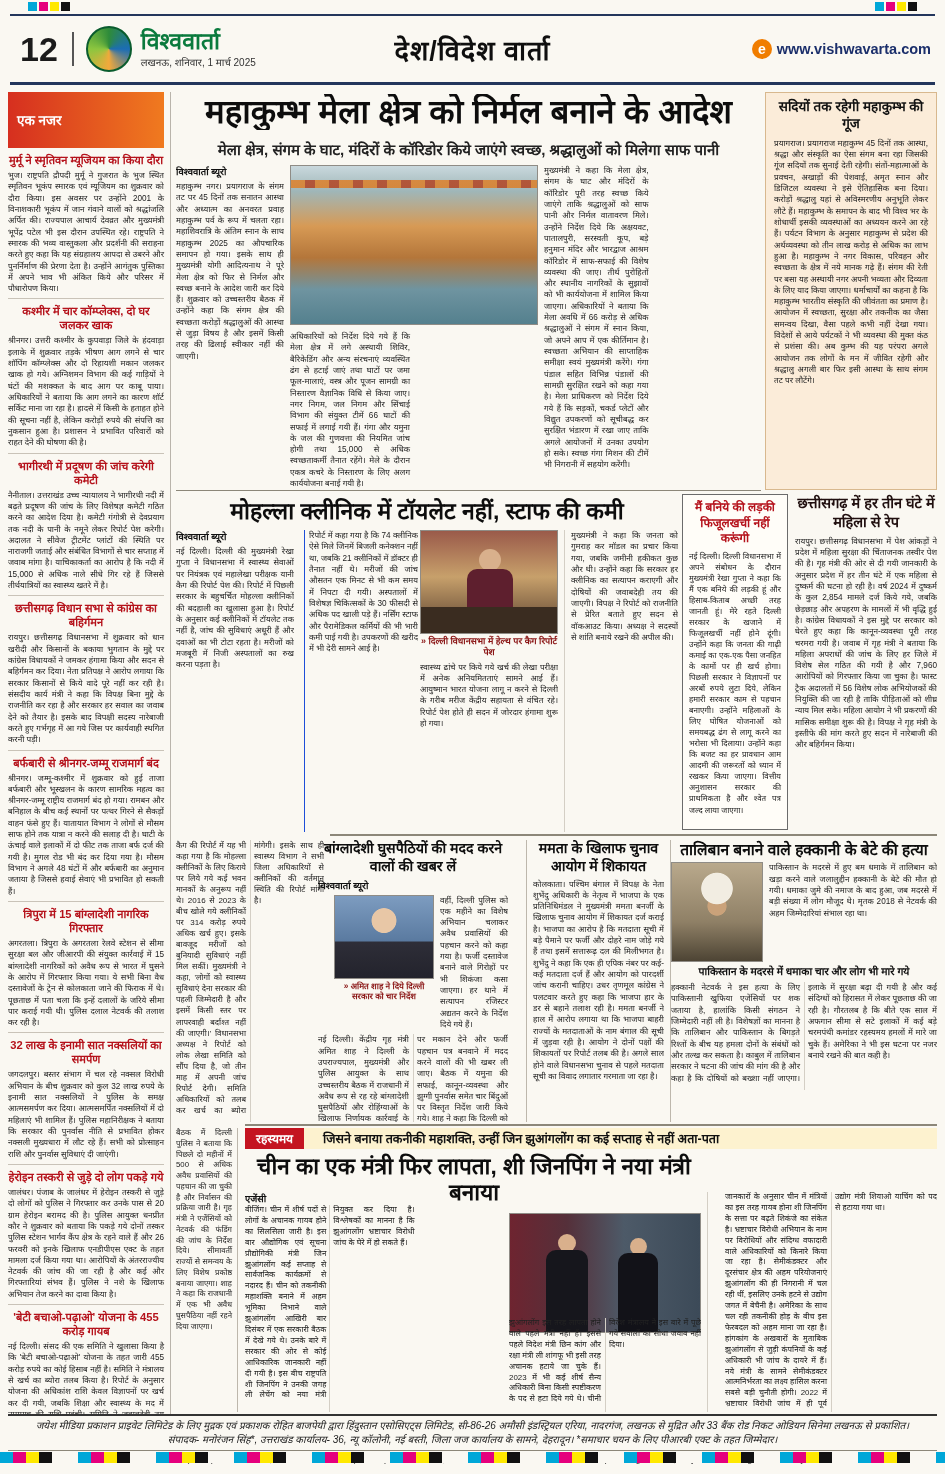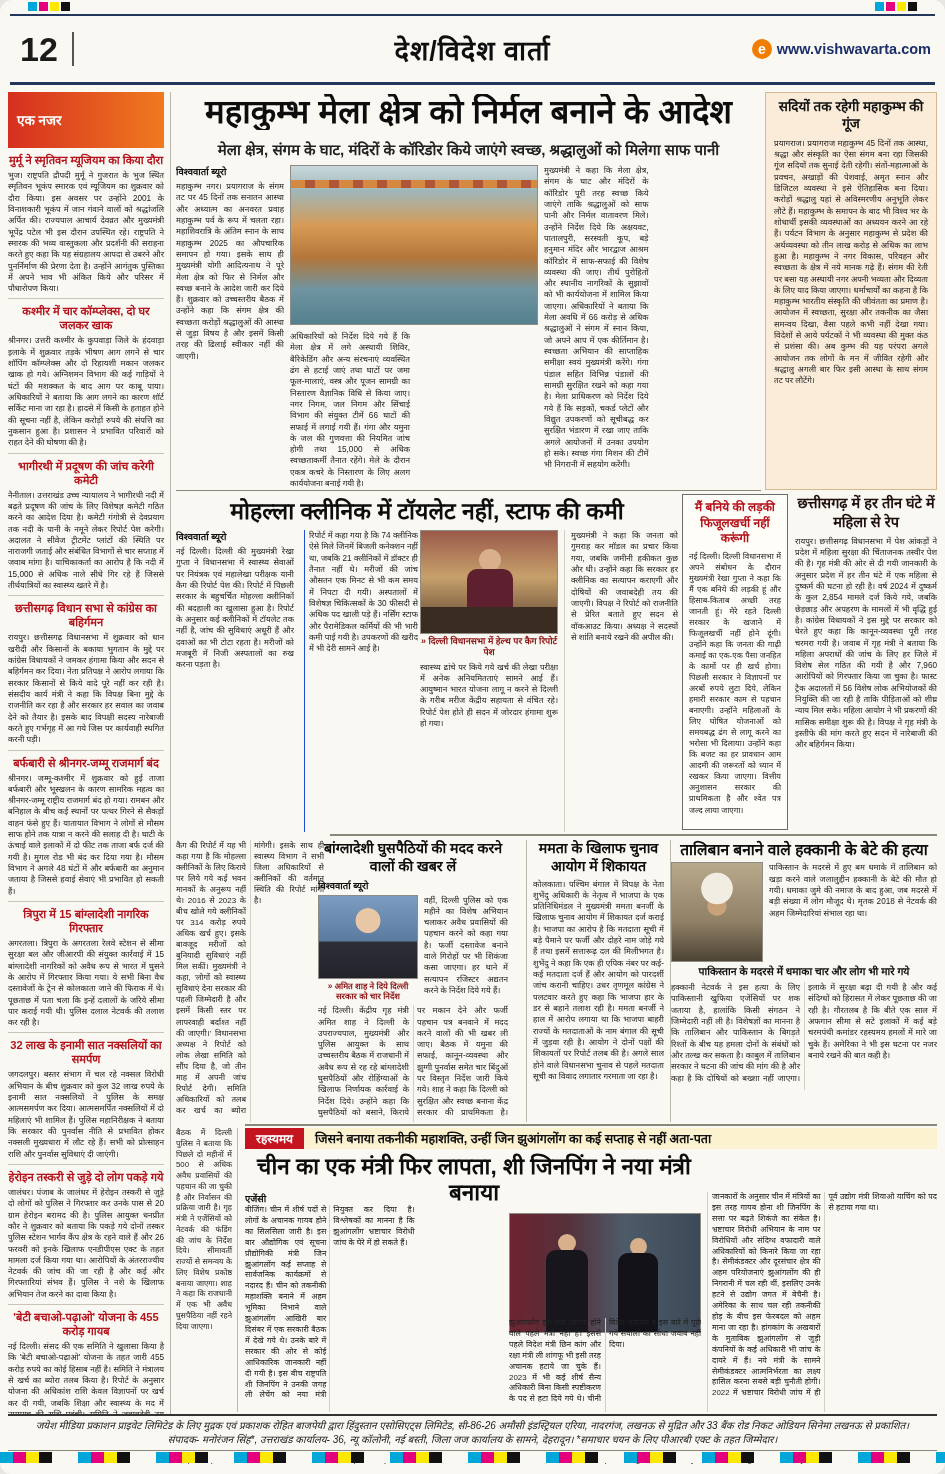--- a/index.html
+++ b/index.html
@@ -1,16 +1,16 @@
 <!DOCTYPE html>
 <html><head>
 <meta charset="utf-8">
 <style>
   html,body{margin:0;padding:0;background:#e8e6e0;}
-  .page{position:relative;width:945px;height:1474px;background:#faf8f2;font-family:"Liberation Sans","DejaVu Sans",sans-serif;color:#1b1b1b;overflow:hidden;margin:0 auto;border-radius:12px;}
+  .page{position:relative;width:945px;height:1474px;background:#faf8f2;font-family:"Liberation Sans","DejaVu Sans",sans-serif;color:#1b1b1b;overflow:hidden;margin:0 auto;}
   .abs{position:absolute;overflow:hidden;}
   
   .masthead{position:absolute;left:10px;top:14px;width:925px;height:66px;border-top:2px solid #23365c;border-bottom:3px solid #23365c;display:flex;align-items:center;}
   .pageno{font-size:34px;font-weight:bold;padding:0 14px 0 10px;border-right:2px solid #555;line-height:1;}
   .logo-wrap{display:flex;align-items:center;gap:9px;padding-left:12px;}
   .logo-circle{width:42px;height:42px;border-radius:50%;background:conic-gradient(#2e8b3a,#1b6db5,#f2a93b,#8cc63f,#2e8b3a);border:2px solid #0a5c2e;}
   .brand{color:#0a7a3d;font-size:23px;font-weight:bold;line-height:1.05;}
   .edition{font-size:10px;color:#333;margin-top:2px;}
   .section-title{position:absolute;left:50%;transform:translateX(-50%);font-size:27px;font-weight:bold;color:#0f0f0f;letter-spacing:1px;}
   .site{margin-left:auto;display:flex;align-items:center;gap:5px;font-weight:bold;color:#1b2f6b;font-size:14.5px;padding-right:4px;}
@@ -58,21 +58,21 @@
   .mamata{left:526px;top:840px;width:138px;height:282px;border-left:1px solid #bdb7ac;padding-left:6px;box-sizing:border-box;}
   .taliban{left:670px;top:840px;width:267px;height:282px;border-left:1px solid #bdb7ac;padding-left:0;box-sizing:border-box;}
   .t-headline{font-weight:bold;font-size:15.5px;text-align:center;line-height:1.25;margin-bottom:3px;color:#0d0d0d;}
   .photo-haqqani{background:radial-gradient(circle at 50% 26%,#f2ede2 0 18%,transparent 19%),radial-gradient(circle at 50% 44%,#caa27a 0 13%,transparent 14%),linear-gradient(180deg,#b9a98c 0%,#8f8066 60%,#4d4434 100%);}
   .t-subhead{font-weight:bold;font-size:10.5px;text-align:center;line-height:1.3;margin:3px 0;color:#111;}
   
   .bangla-cont{left:176px;top:1128px;width:62px;height:284px;border-right:1px solid #bdb7ac;padding-right:5px;box-sizing:border-box;}
   .china{left:245px;top:1128px;width:692px;height:284px;}
   .strip{display:flex;height:21px;align-items:stretch;}
   .strip-label{background:#c41420;color:#fff;font-weight:bold;font-size:12px;display:flex;align-items:center;padding:0 11px;}
-  .strip-text{background:#fdf2cf;flex:1;font-weight:bold;font-size:12.5px;display:flex;align-items:center;padding:0 11px;color:#111;}
+  .strip-text{background:#fdf2cf;flex:1;font-weight:bold;font-size:12.5px;display:flex;align-items:center;padding:0 19px;color:#111;}
   .c-headline{position:absolute;left:0;top:26px;width:458px;text-align:center;font-size:22.5px;font-weight:bold;line-height:1.15;color:#0d0d0d;}
   .photo-xi{background:linear-gradient(90deg,#6e2430 0%,#55303a 30%,#4d5a68 60%,#3c4a58 100%);}
   .footer{left:8px;top:1414px;width:929px;border-top:2px solid #333;padding-top:3px;text-align:center;}
   .f-small{font-size:10px;color:#222;line-height:1.4;font-style:italic;}
   .f-rni{font-size:8.3px;color:#111;margin-top:3px;border-top:1px solid #8c8779;padding-top:3px;}
   .bottombar{position:absolute;left:0;top:1452px;width:945px;height:11px;background:repeating-linear-gradient(90deg,#00a7d8 0 13px,#e5007d 13px 26px,#ffe800 26px 39px,#111 39px 52px,#faf8f2 52px 78px);}
 </style>
 </head>
 <body>
 
@@ -86,20 +86,27 @@
     </div>
   <div class="regmark" style="right:28px;">
       <span class="c"></span>
       <span class="m"></span>
       <span class="y"></span>
       <span class="k"></span>
     </div>
 
   <header class="masthead">
     <div class="pageno">12</div>
+    <div class="logo-wrap">
+      <span class="logo-circle"></span>
+      <div>
+        <div class="brand">विश्ववार्ता</div>
+        <div class="edition">लखनऊ, शनिवार, 1 मार्च 2025</div>
+      </div>
+    </div>
     <div class="section-title">देश/विदेश वार्ता</div>
     <div class="site">
       <span class="e-icon">e</span>
       <span>www.vishwavarta.com</span>
     </div>
   </header>
 
   <aside class="abs ek">
     <div class="ek-header">एक नजर</div>
     <div class="ek-item">
@@ -201,21 +208,21 @@
   <div class="abs sep" style="left:330px;top:834px;width:607px;height:1.5px;"></div>
 
   <div class="abs mohalla-cont">
     <div class="cols2 body-sm" style="font-size:8px;">कैग की रिपोर्ट में यह भी कहा गया है कि मोहल्ला क्लीनिकों के लिए किराये पर लिये गये कई भवन मानकों के अनुरूप नहीं थे। 2016 से 2023 के बीच खोले गये क्लीनिकों पर 314 करोड़ रुपये अधिक खर्च हुए। इसके बावजूद मरीजों को बुनियादी सुविधाएं नहीं मिल सकीं। मुख्यमंत्री ने कहा, 'लोगों को स्वास्थ्य सुविधाएं देना सरकार की पहली जिम्मेदारी है और इसमें किसी स्तर पर लापरवाही बर्दाश्त नहीं की जाएगी।' विधानसभा अध्यक्ष ने रिपोर्ट को लोक लेखा समिति को सौंप दिया है, जो तीन माह में अपनी जांच रिपोर्ट देगी। समिति अधिकारियों को तलब कर खर्च का ब्योरा मांगेगी। इसके साथ ही स्वास्थ्य विभाग ने सभी जिला अधिकारियों से क्लीनिकों की वर्तमान स्थिति की रिपोर्ट मांगी है।</div>
   </div>
 
   <div class="abs bangla">
     <div class="b-headline">बांग्लादेशी घुसपैठियों की मदद करने वालों की खबर लें</div>
     <div class="byline">विश्ववार्ता ब्यूरो</div>
     <div style="display:flex;gap:6px;">
-      <div style="width:100px;flex:none;">
+      <div style="width:100px;flex:none;margin-left:16px;">
         <div class="photo photo-shah" style="width:100px;height:84px;"></div>
         <div class="caption" style="font-size:8.3px;">» अमित शाह ने दिये दिल्ली सरकार को चार निर्देश</div>
       </div>
       <div class="body-sm" style="flex:1;">वहीं, दिल्ली पुलिस को एक महीने का विशेष अभियान चलाकर अवैध प्रवासियों की पहचान करने को कहा गया है। फर्जी दस्तावेज बनाने वाले गिरोहों पर भी शिकंजा कसा जाएगा। हर थाने में सत्यापन रजिस्टर अद्यतन करने के निर्देश दिये गये हैं।</div>
     </div>
     <div style="height:118px;margin-top:4px;">
       <div class="cols2 body-sm">नई दिल्ली। केंद्रीय गृह मंत्री अमित शाह ने दिल्ली के उपराज्यपाल, मुख्यमंत्री और पुलिस आयुक्त के साथ उच्चस्तरीय बैठक में राजधानी में अवैध रूप से रह रहे बांग्लादेशी घुसपैठियों और रोहिंग्याओं के खिलाफ निर्णायक कार्रवाई के निर्देश दिये। उन्होंने कहा कि घुसपैठियों को बसाने, किराये पर मकान देने और फर्जी पहचान पत्र बनवाने में मदद करने वालों की भी खबर ली जाए। बैठक में यमुना की सफाई, कानून-व्यवस्था और झुग्गी पुनर्वास समेत चार बिंदुओं पर विस्तृत निर्देश जारी किये गये। शाह ने कहा कि दिल्ली को सुरक्षित और स्वच्छ बनाना केंद्र सरकार की प्राथमिकता है। पुलिस को संगठित अपराध और मादक पदार्थों के नेटवर्क पर भी कड़ी कार्रवाई करने को कहा गया है।</div>
     </div>
   </div>
 
@@ -256,21 +263,21 @@
     </div>
     <div class="abs photo photo-xi" style="left:264px;top:64px;width:192px;height:120px;">
       <div class="fig-head" style="left:48px;top:20px;width:18px;height:18px;"></div>
       <div class="fig-body" style="left:36px;top:36px;width:42px;height:84px;background:#16161c;"></div>
       <div class="fig-head" style="left:120px;top:24px;width:17px;height:17px;"></div>
       <div class="fig-body" style="left:108px;top:39px;width:40px;height:81px;background:#121218;"></div>
     </div>
     <div class="abs" style="left:264px;top:190px;width:192px;height:94px;">
       <div class="cols2 body-sm" style="font-size:7.9px;">झुआंगलोंग इस तरह लापता होने वाले पहले मंत्री नहीं हैं। इससे पहले विदेश मंत्री छिन कांग और रक्षा मंत्री ली शांगफू भी इसी तरह अचानक हटाये जा चुके हैं। 2023 में भी कई शीर्ष सैन्य अधिकारी बिना किसी स्पष्टीकरण के पद से हटा दिये गये थे। चीनी विदेश मंत्रालय ने इस बारे में पूछे गये सवालों का सीधा जवाब नहीं दिया।</div>
     </div>
-    <div class="abs" style="left:462px;top:64px;width:230px;height:220px;border-left:1px solid #d4cfc5;padding-left:4px;box-sizing:border-box;">
+    <div class="abs" style="left:462px;top:64px;width:230px;height:220px;border-left:1px solid #d4cfc5;padding-left:17px;box-sizing:border-box;">
       <div class="cols2 body-sm" style="font-size:7.9px;">जानकारों के अनुसार चीन में मंत्रियों का इस तरह गायब होना शी जिनपिंग के सत्ता पर बढ़ते शिकंजे का संकेत है। भ्रष्टाचार विरोधी अभियान के नाम पर विरोधियों और संदिग्ध वफादारी वाले अधिकारियों को किनारे किया जा रहा है। सेमीकंडक्टर और दूरसंचार क्षेत्र की अहम परियोजनाएं झुआंगलोंग की ही निगरानी में चल रही थीं, इसलिए उनके हटने से उद्योग जगत में बेचैनी है। अमेरिका के साथ चल रही तकनीकी होड़ के बीच इस फेरबदल को अहम माना जा रहा है। हांगकांग के अखबारों के मुताबिक झुआंगलोंग से जुड़ी कंपनियों के कई अधिकारी भी जांच के दायरे में हैं। नये मंत्री के सामने सेमीकंडक्टर आत्मनिर्भरता का लक्ष्य हासिल करना सबसे बड़ी चुनौती होगी। 2022 में भ्रष्टाचार विरोधी जांच में ही पूर्व उद्योग मंत्री शियाओ याचिंग को पद से हटाया गया था।</div>
     </div>
   </div>
 
   <footer class="abs footer">
     <div class="f-small">जयेश मीडिया प्रकाशन प्राइवेट लिमिटेड के लिए मुद्रक एवं प्रकाशक रोहित बाजपेयी द्वारा हिंदुस्तान एसोसिएट्स लिमिटेड, सी-86-26 अमौसी इंडस्ट्रियल एरिया, नादरगंज, लखनऊ से मुद्रित और 33 बैंक रोड निकट ओडियन सिनेमा लखनऊ से प्रकाशित।</div>
     <div class="f-small">संपादक- मनोरंजन सिंह*, उत्तराखंड कार्यालय- 36, न्यू कॉलोनी, नई बस्ती, जिला जज कार्यालय के सामने, देहरादून। *समाचार चयन के लिए पीआरबी एक्ट के तहत जिम्मेदार।</div>
     <div class="f-rni">RNI No. UPHIN/2008/26657  Phone No.: (BSNL) 0522-2619671, 2619672  Phone No.: (AIRTEL) 0522-4323301, 4323302, 4323303  E-Mail: vishwavarta.response@gmail.com, dailyvishwavarta@gmail.com  dailyvishwavarta@rediffmail.com</div>
   </footer>
 

